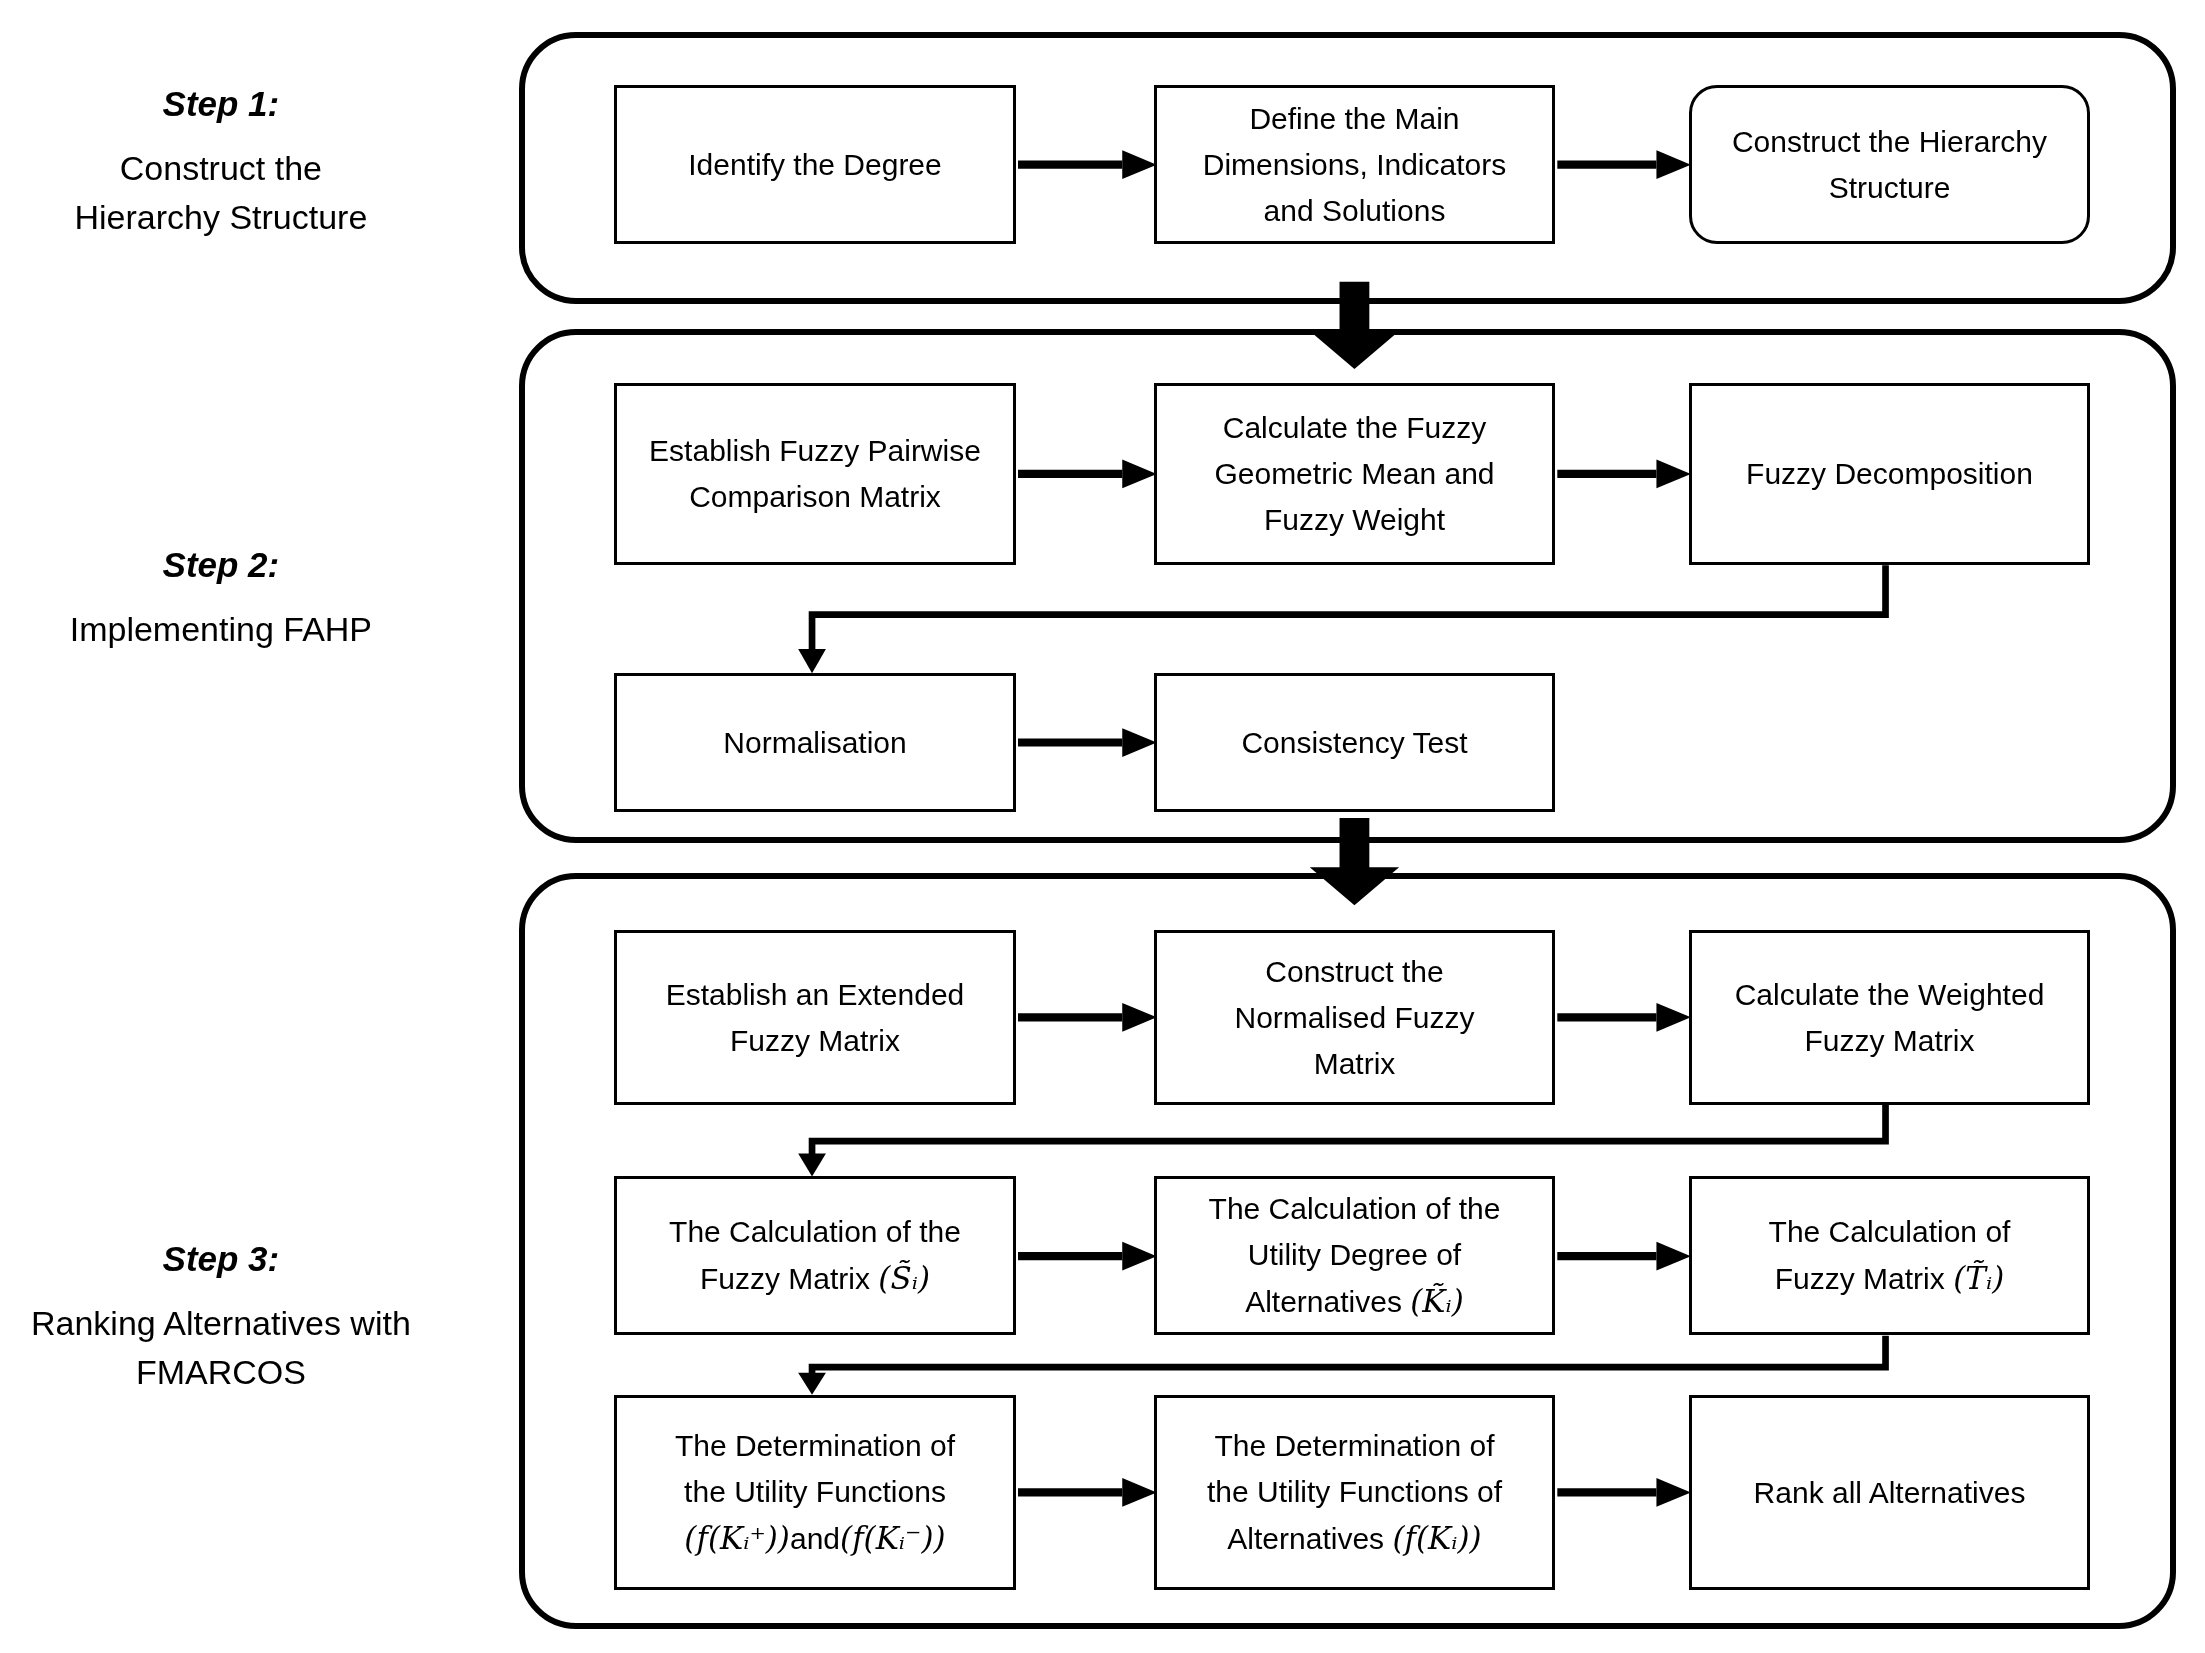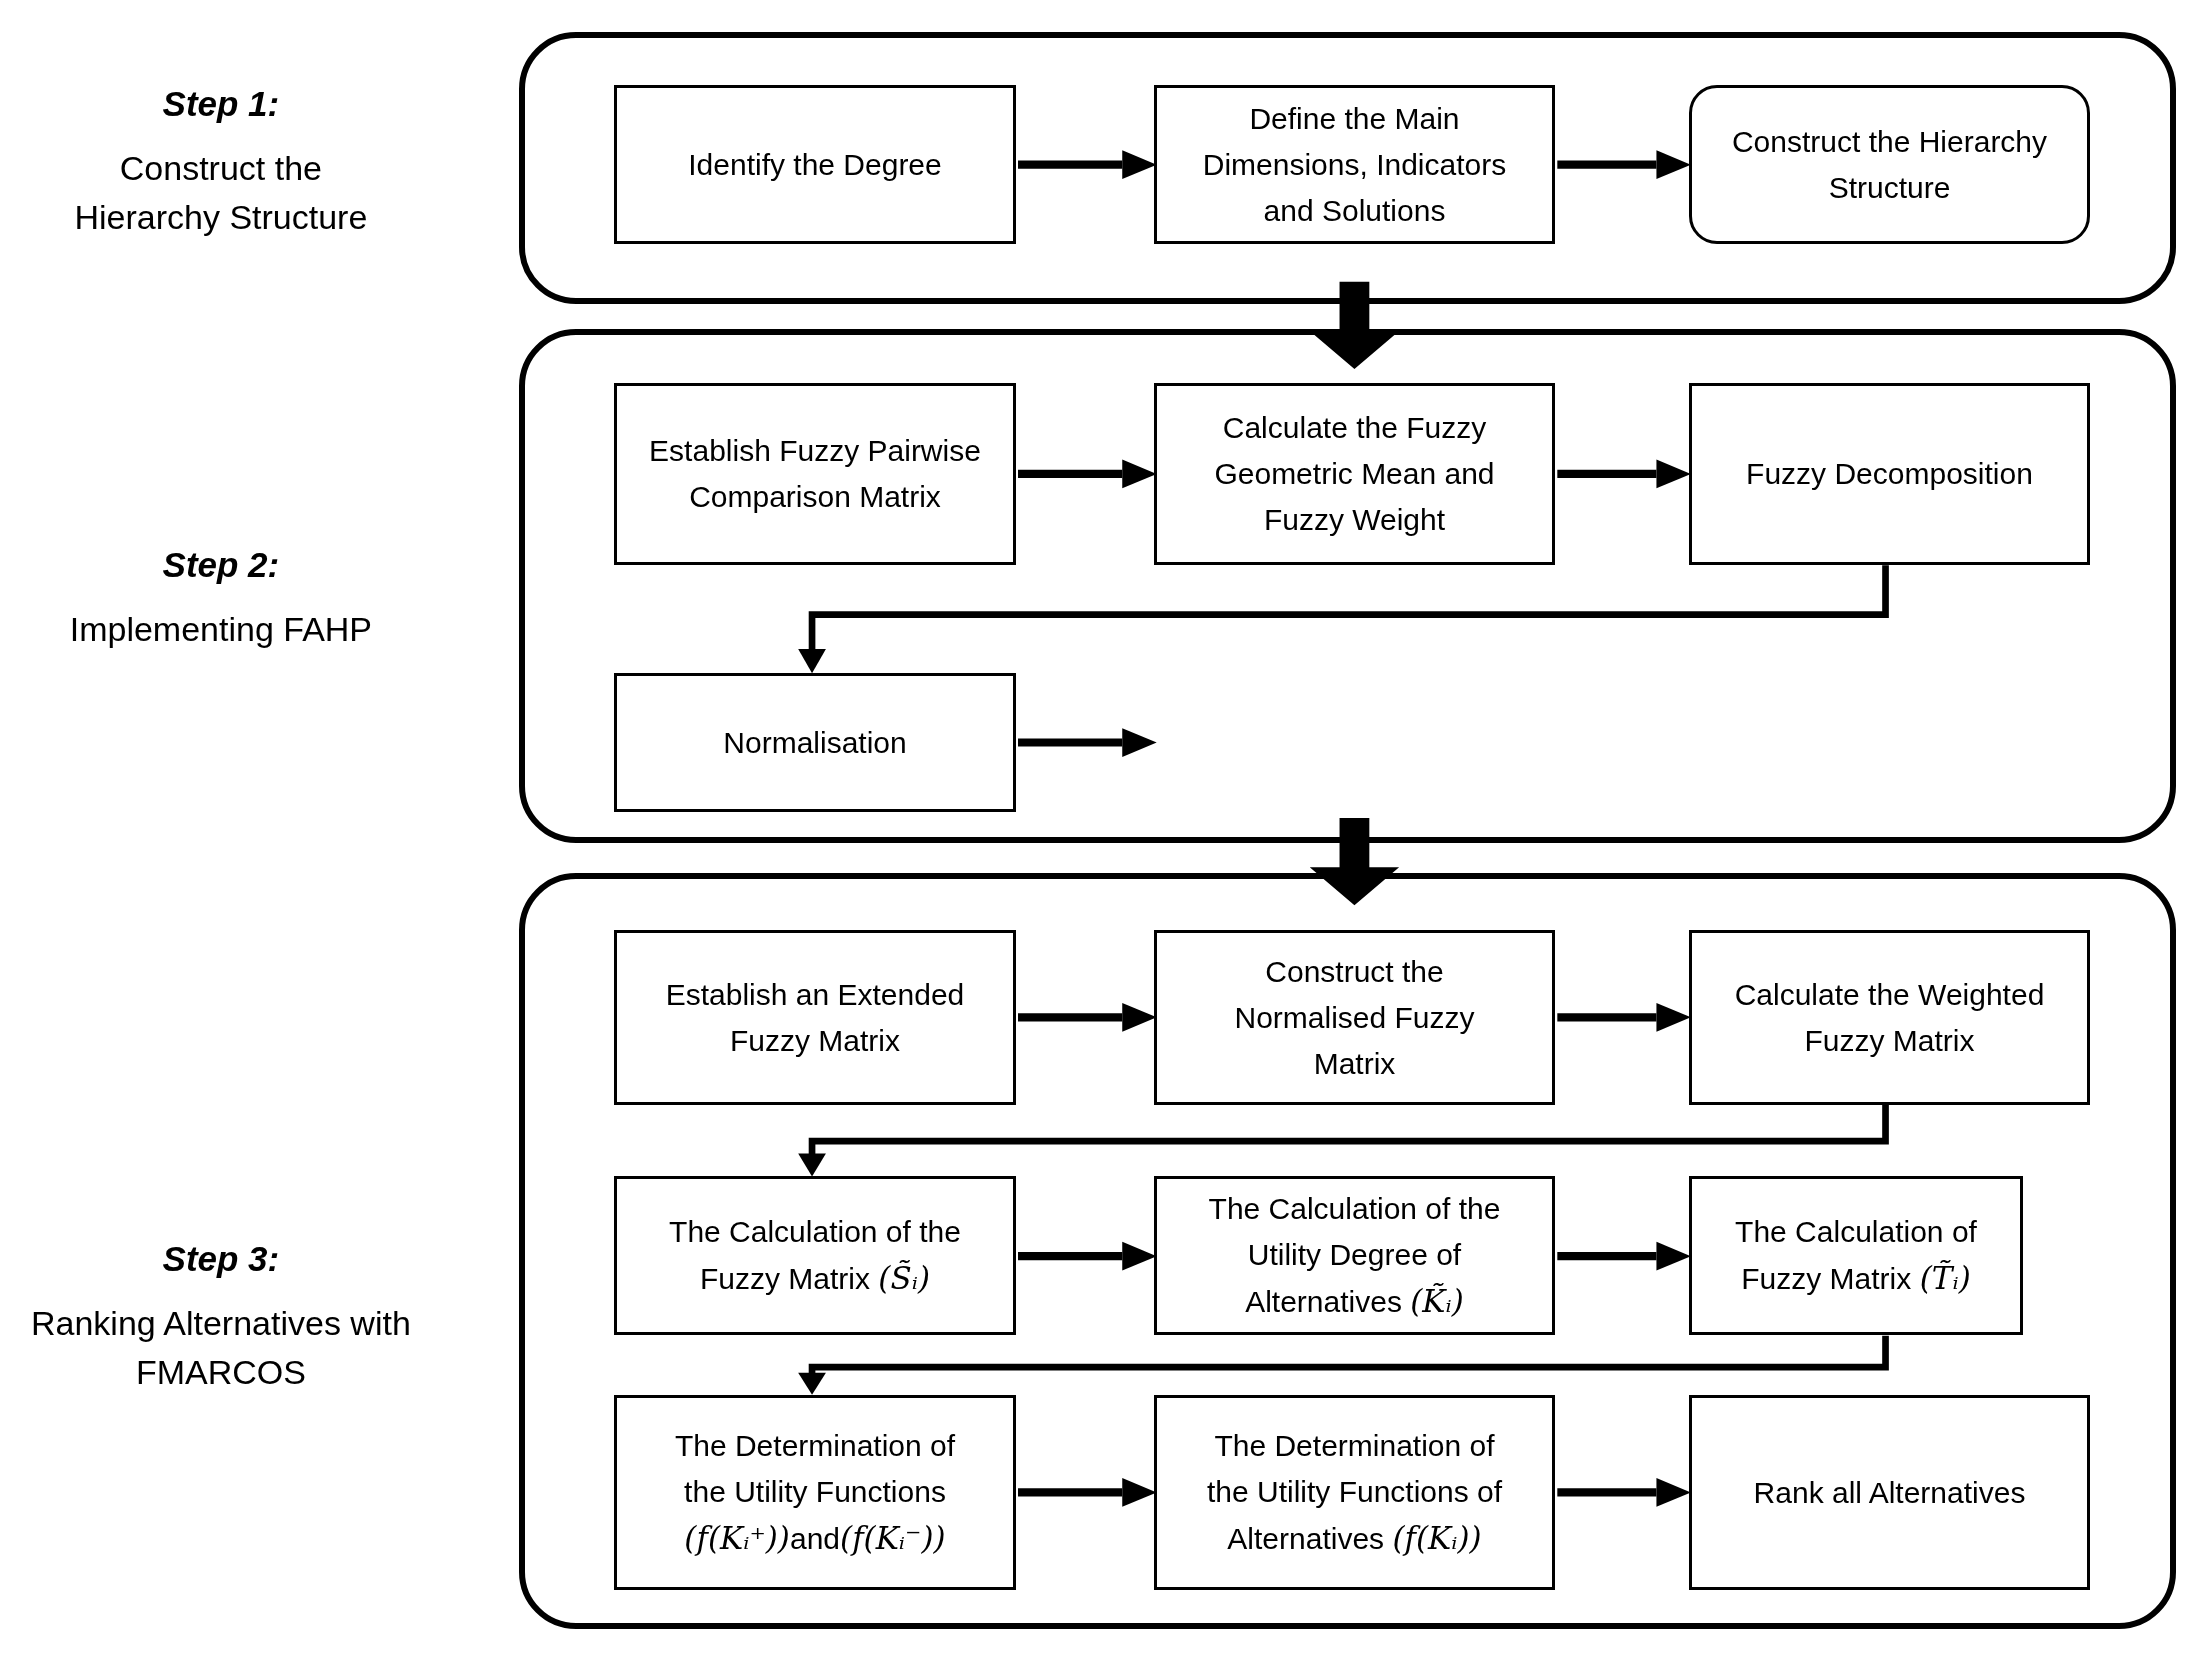--- a/index.html
+++ b/index.html
@@ -78,21 +78,21 @@
   #b4  { left: 614px; top: 383px;  width: 402px; height: 182px; }
   #b5  { left: 1154px; top: 383px;  width: 401px; height: 182px; }
   #b6  { left: 1689px; top: 383px;  width: 401px; height: 182px; }
   #b7  { left: 614px; top: 673px; width: 402px; height: 139px; }
   #b8  { left: 1154px; top: 673px; width: 401px; height: 139px; }
   #b9  { left: 614px; top: 930px; width: 402px; height: 175px; }
   #b10 { left: 1154px; top: 930px; width: 401px; height: 175px; }
   #b11 { left: 1689px; top: 930px; width: 401px; height: 175px; }
   #b12 { left: 614px; top: 1176px; width: 402px; height: 159px; }
   #b13 { left: 1154px; top: 1176px; width: 401px; height: 159px; }
-  #b14 { left: 1689px; top: 1176px; width: 334px; height: 159px; }
+  #b14 { left: 1689px; top: 1176px; width: 401px; height: 159px; }
   #b15 { left: 614px; top: 1395px; width: 402px; height: 195px; }
   #b16 { left: 1154px; top: 1395px; width: 401px; height: 195px; }
   #b17 { left: 1689px; top: 1395px; width: 401px; height: 195px; }
 
   #label1 { top: 82px; }
   #label2 { top: 543px; }
   #label3 { top: 1237px; }
 </style>
 </head>
 <body>
@@ -145,20 +145,23 @@
     <div class="line">Calculate the Fuzzy</div>
     <div class="line">Geometric Mean and</div>
     <div class="line">Fuzzy Weight</div>
   </div>
   <div class="node" id="b6">
     <div class="line">Fuzzy Decomposition</div>
   </div>
   <div class="node" id="b7">
     <div class="line">Normalisation</div>
   </div>
+  <div class="node" id="b8">
+    <div class="line">Consistency Test</div>
+  </div>
 
   <div class="node" id="b9">
     <div class="line">Establish an Extended</div>
     <div class="line">Fuzzy Matrix</div>
   </div>
   <div class="node" id="b10">
     <div class="line">Construct the</div>
     <div class="line">Normalised Fuzzy</div>
     <div class="line">Matrix</div>
   </div>

